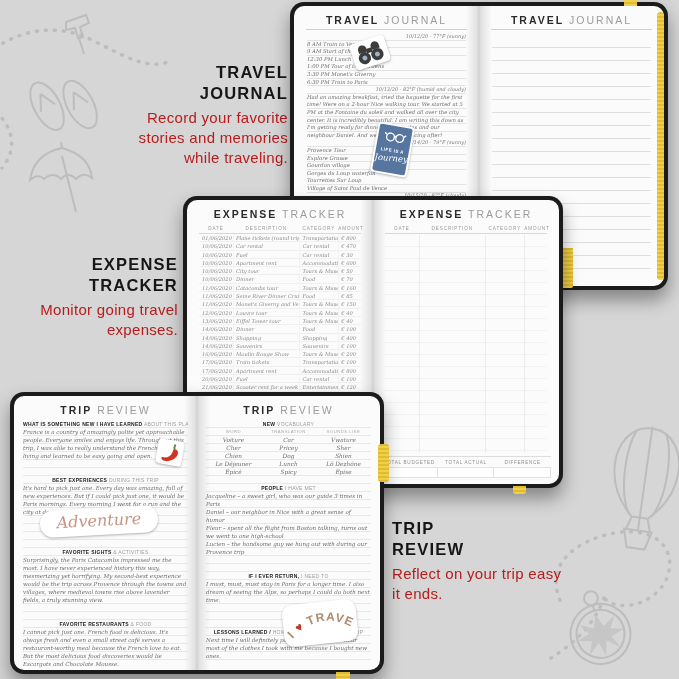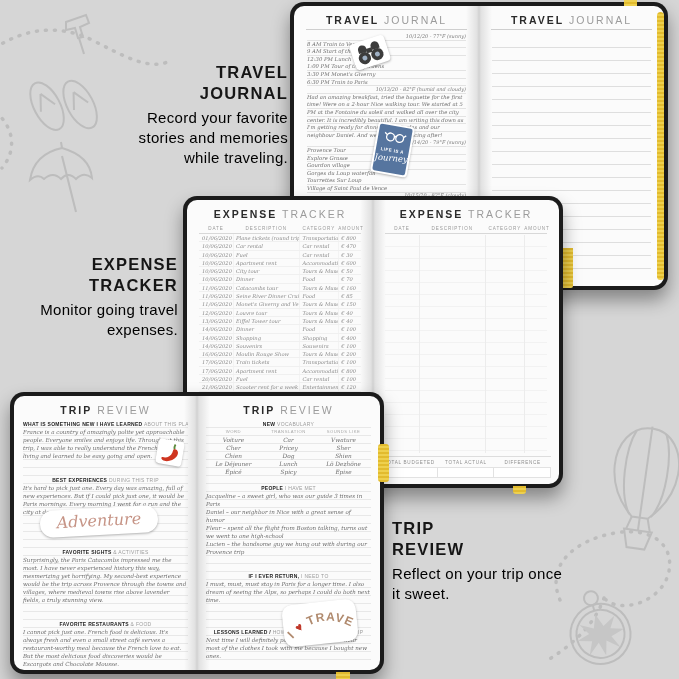--- a/index.html
+++ b/index.html
@@ -4,21 +4,21 @@
 <style>
   *{box-sizing:border-box;margin:0;padding:0}
   html,body{background:#d6d6d6}
   #canvas{position:relative;width:679px;height:679px;background:#d6d6d6;overflow:hidden;
           font-family:"Liberation Sans",sans-serif}
   
   #doodles{position:absolute;inset:0;z-index:0}
   
   .feature{position:absolute;z-index:1}
   .feature .ft{font-weight:bold;font-size:16.5px;letter-spacing:1.2px;color:#161616;line-height:1.25}
-  .feature .fd{font-size:15px;color:#000000;line-height:1.32;margin-top:5px;letter-spacing:.3px}
+  .feature .fd{font-size:15px;color:#b91c1c;line-height:1.32;margin-top:5px;letter-spacing:.3px}
   .f-tj{right:391px;top:62px;width:170px;text-align:right}
   .f-tj .ft{width:120px;margin-left:auto}
   .f-et{right:501px;top:254px;width:165px;text-align:right}
   .f-et .ft{width:115px;margin-left:auto}
   .f-tr{left:392px;top:518px;width:180px;text-align:left}
   .f-tr .ft{width:100px}
   
   .spread{position:absolute;background:#1b1b1b;border-radius:14px;padding:4px;
           box-shadow:0 10px 18px rgba(0,0,0,.38)}
   .pages{display:flex;width:100%;height:100%;background:#fbfbfb;border-radius:10px;
@@ -133,21 +133,21 @@
   <div class="feature f-tj">
     <div class="ft">TRAVEL JOURNAL</div>
     <div class="fd">Record your favorite stories and memories while traveling.</div>
   </div>
   <div class="feature f-et">
     <div class="ft">EXPENSE TRACKER</div>
     <div class="fd">Monitor going travel expenses.</div>
   </div>
   <div class="feature f-tr">
     <div class="ft">TRIP REVIEW</div>
-    <div class="fd">Reflect on your trip once it sweet.</div>
+    <div class="fd">Reflect on your trip easy it ends.</div>
   </div>
 
   <div class="spread sp-journal">
     <div class="tab-top-j yellow"></div>
     <div class="pages">
       <div class="page">
         <div class="ptitle"><b>TRAVEL</b> <span>JOURNAL</span></div>
         <div class="tsep"></div>
         <div class="jcontent">
           <div class="jdate">10/12/20 - 77°F (sunny)</div>

